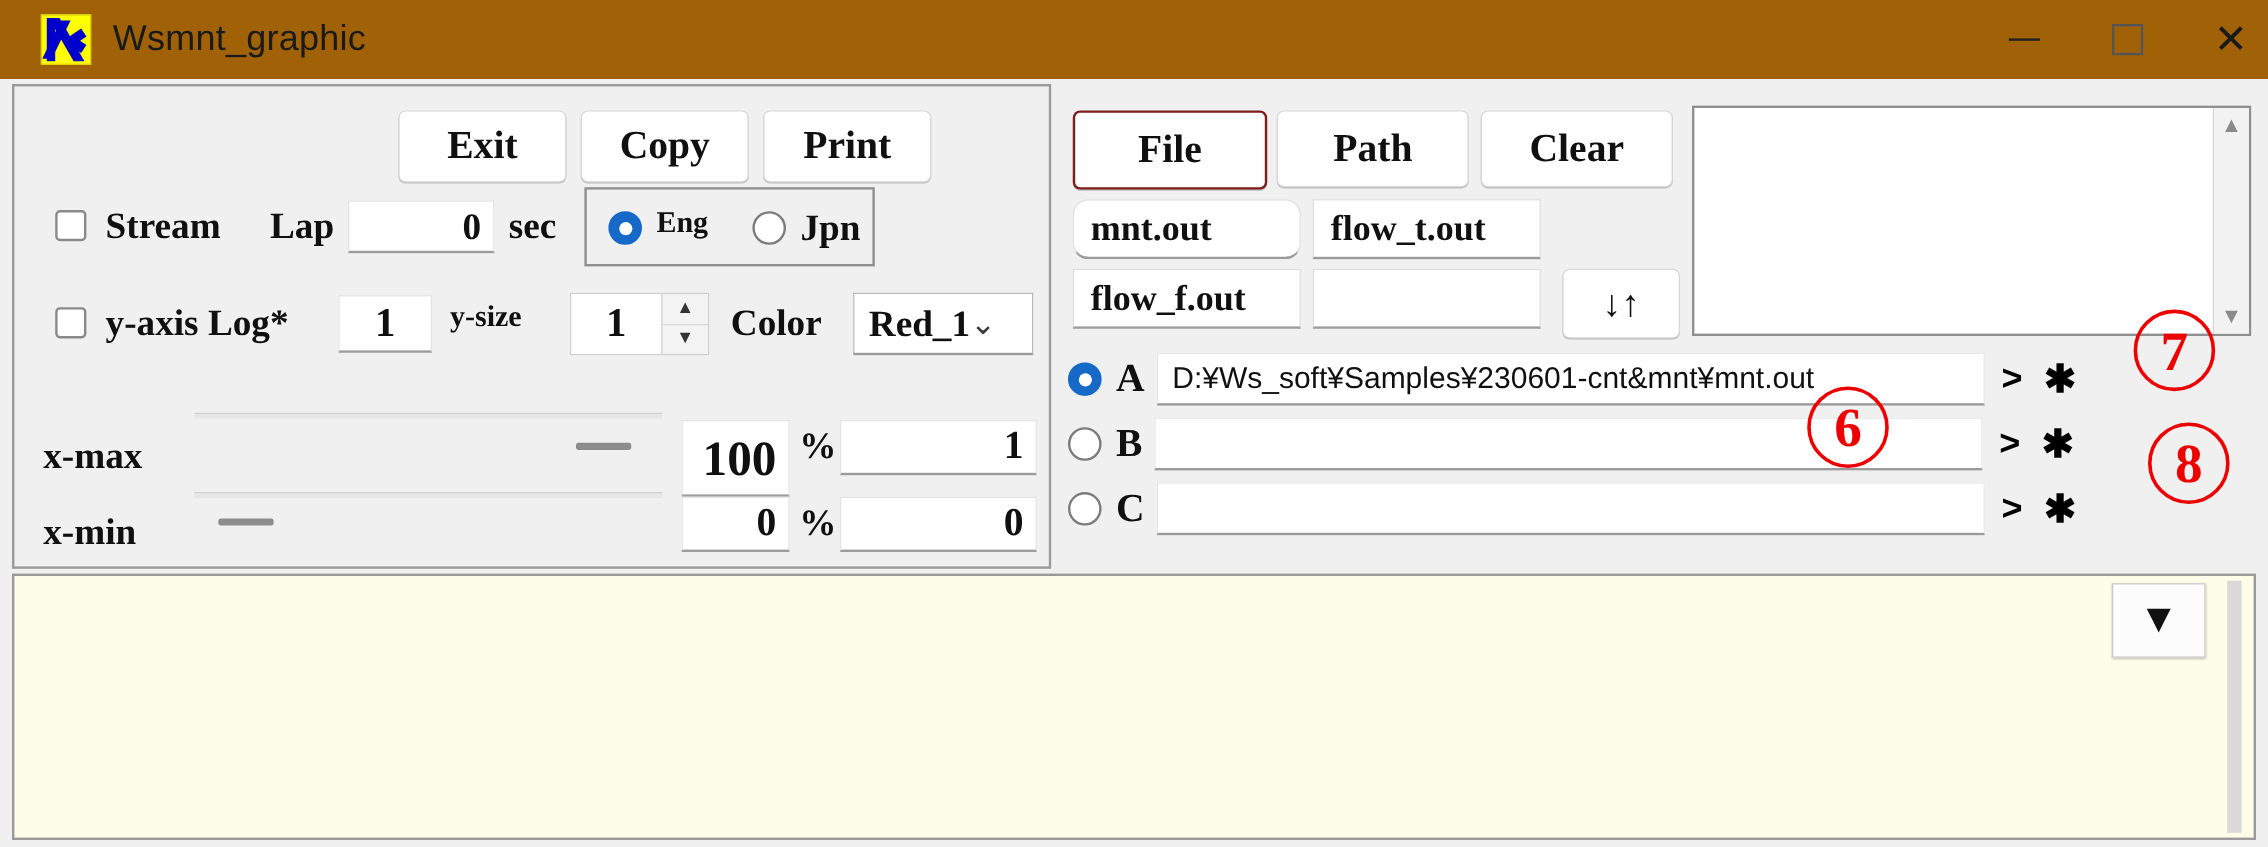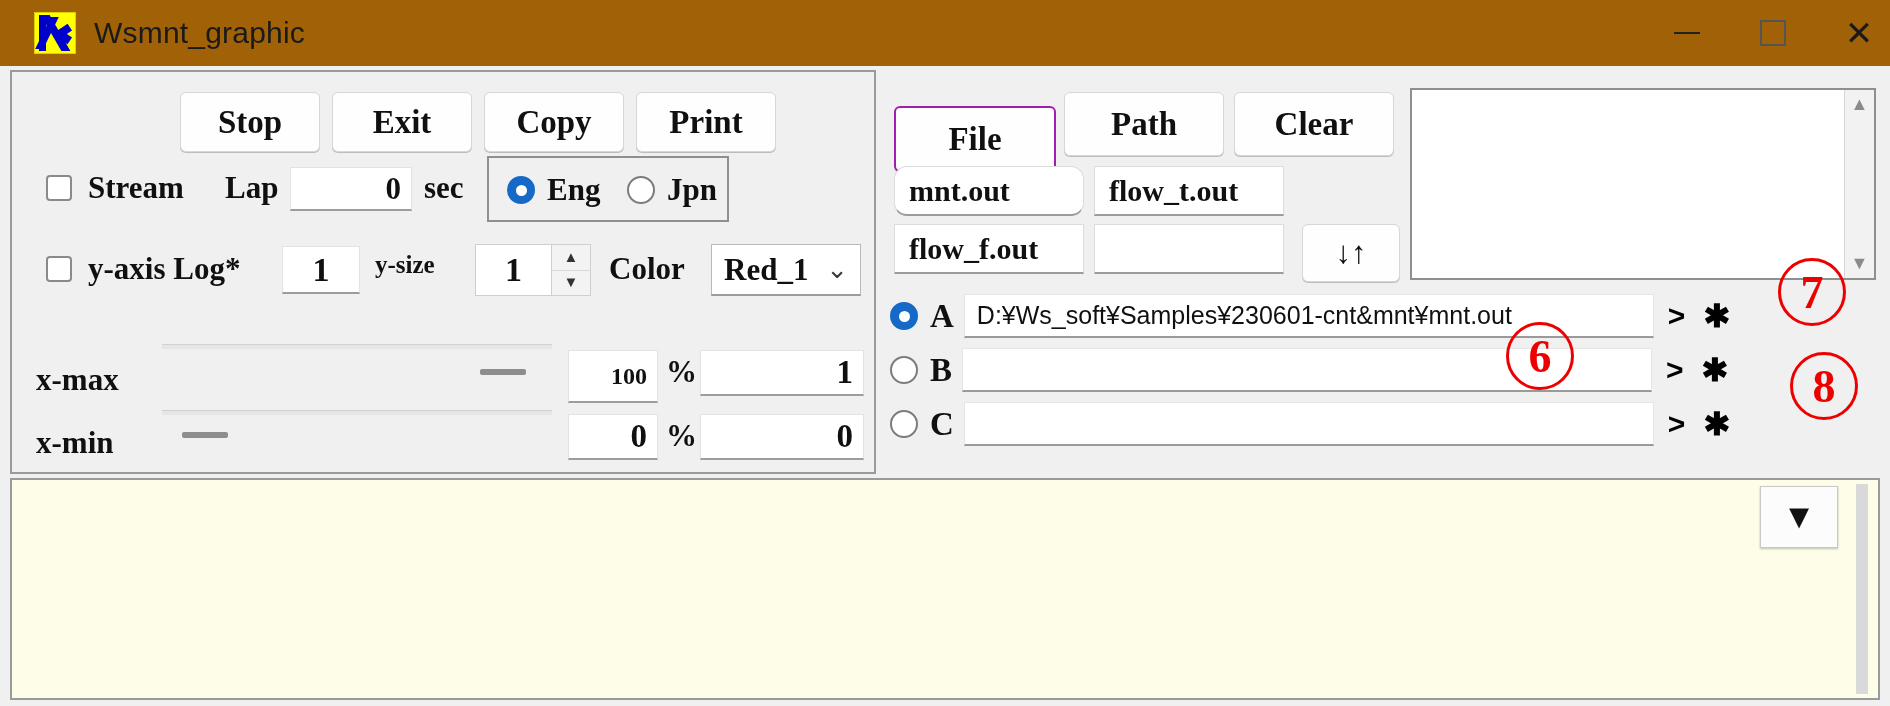--- a/index.html
+++ b/index.html
@@ -52,21 +52,21 @@
   .right-panel{left:884px;top:4px;width:996px;height:400px;}
 
   
   .btn{
     background:#fefefe;border:1px solid #d7d7d7;border-radius:6px;
     box-shadow:0 1px 0 #bcbcbc;
     display:flex;align-items:center;justify-content:center;
     font-family:"Liberation Serif", serif;font-weight:bold;
     color:#101010;cursor:pointer;
   }
-  .btn.focus{border:2px solid #a21caf;margin-top:14px;}
+  .btn.focus{border:2px solid #7f1d1d;}
   .btn-draw{color:#ff0000;}
 
   .topbtn{position:absolute;height:58px;font-size:33px;}
 
   .lbl{font-family:"Liberation Serif", serif;font-weight:bold;color:#101010;}
 
   .checkbox{
     width:26px;height:26px;border:2px solid #8a8a8a;border-radius:4px;
     background:#fff;box-sizing:border-box;
   }
@@ -97,21 +97,21 @@
     width:38px;height:100%;border-left:1px solid #cfcfcf;background:#f3f3f3;
     display:flex;flex-direction:column;
   }
   .spinner .arrows div{
     flex:1;display:flex;align-items:center;justify-content:center;font-size:15px;color:#333;
   }
   .spinner .arrows div:first-child{border-bottom:1px solid #d8d8d8;}
 
   .select{
     background:#fff;border:1px solid #b9b9b9;border-bottom:2px solid #9c9c9c;
-    display:flex;align-items:center;justify-content:space-between;
+    display:flex;align-items:center;justify-content:flex-start;
     padding:0 12px;box-sizing:border-box;
     font-family:"Liberation Serif", serif;font-weight:bold;color:#101010;
   }
   .select .chev{color:#3a3a3a;font-weight:normal;font-size:26px;}
 
   .groupbox{border:2px solid #8f8f8f;background:#f0f0f0;box-sizing:border-box;}
 
   
   .slider-track{
     position:absolute;height:4px;background:#e6e6e6;border-top:1px solid #d2d2d2;
@@ -194,34 +194,33 @@
       <div class="winbtn">
         <span class="cl">✕</span>
       </div>
     </div>
   </div>
 
   <div class="content">
 
     <div class="panel left-panel">
 
-      <div class="btn topbtn" style="left:168px;top:20px;width:138px;">Stop</div>
       <div class="btn topbtn" style="left:320px;top:20px;width:138px;">Exit</div>
       <div class="btn topbtn" style="left:472px;top:20px;width:138px;">Copy</div>
       <div class="btn topbtn" style="left:624px;top:20px;width:138px;">Print</div>
 
       <div class="checkbox" style="position:absolute;left:34px;top:103px;"></div>
       <div class="lbl" style="position:absolute;left:76px;top:98px;font-size:31px;">Stream</div>
       <div class="lbl" style="position:absolute;left:213px;top:98px;font-size:31px;">Lap</div>
       <div class="field" style="position:absolute;left:278px;top:95px;width:122px;height:44px;font-size:31px;">0</div>
       <div class="lbl" style="position:absolute;left:412px;top:98px;font-size:31px;">sec</div>
 
       <div class="groupbox" style="position:absolute;left:475px;top:84px;width:242px;height:66px;">
         <div class="radio on" style="position:absolute;left:18px;top:18px;"></div>
-        <div class="lbl" style="position:absolute;left:58px;top:14px;font-size:31px;">Eng</div>
+        <div class="lbl" style="position:absolute;left:58px;top:14px;font-size:25px;">Eng</div>
         <div class="radio" style="position:absolute;left:138px;top:18px;"></div>
         <div class="lbl" style="position:absolute;left:178px;top:14px;font-size:31px;">Jpn</div>
       </div>
 
       <div class="checkbox" style="position:absolute;left:34px;top:184px;"></div>
       <div class="lbl" style="position:absolute;left:76px;top:179px;font-size:31px;">y-axis Log*</div>
       <div class="field center" style="position:absolute;left:270px;top:174px;width:78px;height:48px;font-size:34px;">1</div>
       <div class="lbl" style="position:absolute;left:363px;top:179px;font-size:25px;">y-size</div>
       <div class="spinner" style="position:absolute;left:463px;top:172px;width:116px;height:52px;">
         <div class="val">1</div>
@@ -232,21 +231,21 @@
       </div>
       <div class="lbl" style="position:absolute;left:597px;top:179px;font-size:31px;">Color</div>
       <div class="select" style="position:absolute;left:699px;top:172px;width:150px;height:52px;font-size:31px;">
         <span>Red_1</span>
         <span class="chev">⌄</span>
       </div>
 
       <div class="lbl" style="position:absolute;left:24px;top:290px;font-size:31px;">x-max</div>
       <div class="slider-track" style="left:150px;top:272px;width:390px;"></div>
       <div class="slider-thumb" style="left:468px;top:297px;"></div>
-      <div class="field" style="position:absolute;left:556px;top:278px;width:90px;height:53px;font-size:24px;">100</div>
+      <div class="field" style="position:absolute;left:556px;top:278px;width:90px;height:64px;font-size:41px;">100</div>
       <div class="lbl" style="position:absolute;left:654px;top:282px;font-size:31px;">%</div>
       <div class="field" style="position:absolute;left:688px;top:278px;width:164px;height:46px;font-size:33px;">1</div>
 
       <div class="lbl" style="position:absolute;left:24px;top:353px;font-size:31px;">x-min</div>
       <div class="slider-track" style="left:150px;top:338px;width:390px;"></div>
       <div class="slider-thumb" style="left:170px;top:360px;"></div>
       <div class="field" style="position:absolute;left:556px;top:342px;width:90px;height:46px;font-size:33px;">0</div>
       <div class="lbl" style="position:absolute;left:654px;top:346px;font-size:31px;">%</div>
       <div class="field" style="position:absolute;left:688px;top:342px;width:164px;height:46px;font-size:33px;">0</div>
     </div>

